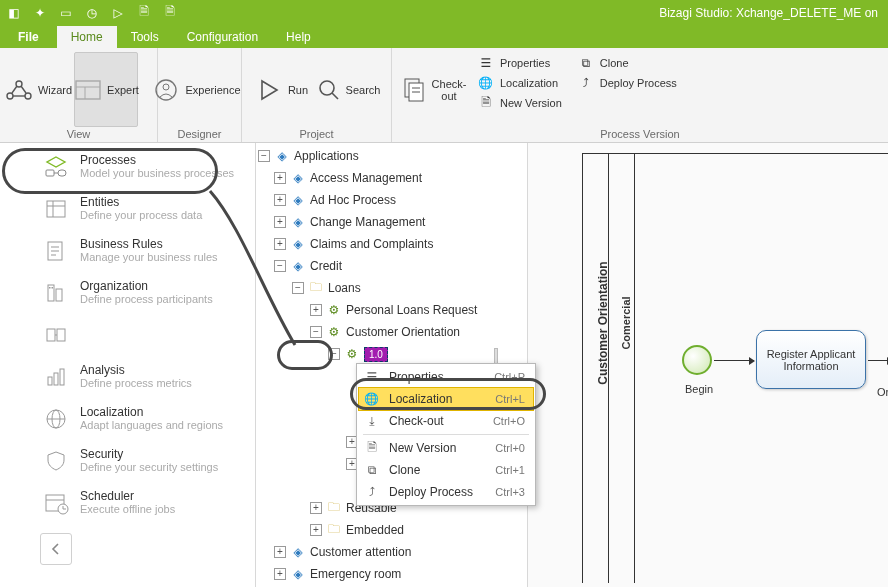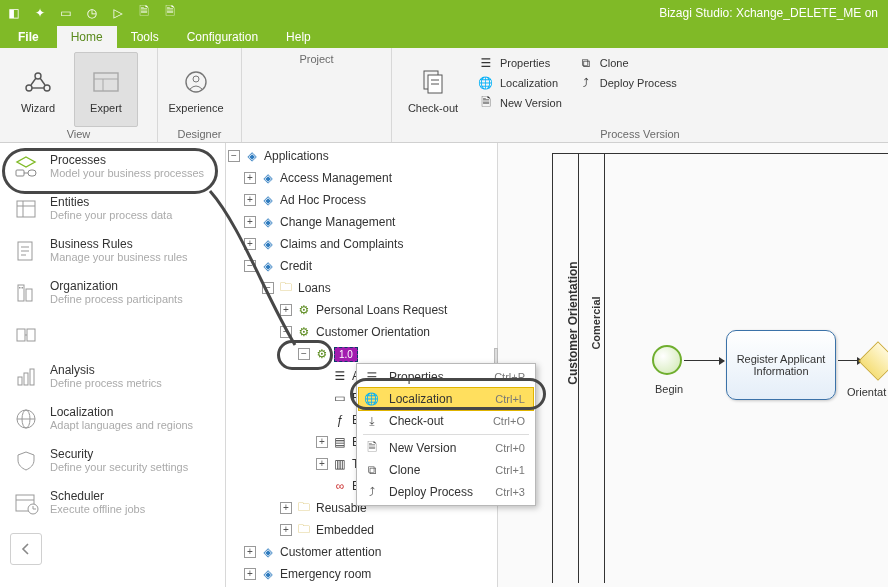--- a/index.html
+++ b/index.html
@@ -11,30 +11,30 @@
   .top-title { position:absolute; left:50%; transform:translateX(-50%); right:auto; color:#fff; font-size:12px; white-space:nowrap; }
   
   .menu-tabs { height:23px; background:#80ba27; display:flex; align-items:flex-end; padding-left:8px; gap:0;}
   .menu-tab { padding:4px 14px 4px; color:#fff; font-size:12px; cursor:pointer;}
   .menu-tab.active { background:#f4f4f4; color:#5a8a1d; }
   .menu-tab.file { color:#fff; font-weight:bold; padding-left:10px; padding-right:18px;}
   
   .ribbon { height:95px; background:#f4f4f4; border-bottom:1px solid #d0d0d0; display:flex; }
   .ribbon-group { border-right:1px solid #d8d8d8; display:flex; flex-direction:column; justify-content:space-between; padding:4px 6px 2px;}
   .ribbon-items { display:flex; gap:4px; flex:1;}
-  .ribbon-btn { width:64px; display:flex; flex-direction:column; align-items:center; justify-content:center; gap:4px; padding:4px 2px; cursor:pointer; border-radius:2px;}
+  .ribbon-btn { width:64px; display:flex; flex-direction:row; align-items:center; justify-content:center; gap:4px; padding:4px 2px; cursor:pointer; border-radius:2px;}
   .ribbon-btn.selected { background:#e0e0e0; border:1px solid #c8c8c8;}
   .ribbon-btn .ico { width:32px; height:32px; display:flex; align-items:center; justify-content:center;}
   .ribbon-btn .lbl { font-size:11px; text-align:center;}
   .ribbon-group-label { text-align:center; font-size:11px; color:#6a6a6a; padding:1px 0 0;}
   .ribbon-small-col { display:flex; flex-direction:column; gap:2px; padding-top:2px;}
   .ribbon-small { display:flex; align-items:center; gap:6px; padding:1px 6px; font-size:11px; cursor:pointer;}
   .ribbon-small .sico { width:16px; height:16px; display:flex; align-items:center; justify-content:center; font-size:12px;}
   
-  .body { display:flex; height:calc(587px - 25px - 23px - 95px);}
+  .body { display:flex; height:calc(587px - 25px - 23px - 95px);margin-left:30px;}
   
   .leftnav { width:226px; border-right:1px solid #d8d8d8; background:#fff; padding-top:4px; position:relative;}
   .nav-item { display:flex; gap:10px; padding:6px 10px 8px 12px; align-items:flex-start; cursor:pointer;}
   .nav-item .nico { width:28px; height:28px; display:flex; align-items:center; justify-content:center; color:#7a7a7a;}
   .nav-item .ntxt { display:flex; flex-direction:column; }
   .nav-item .ntitle { font-size:12px; color:#333;}
   .nav-item .nsub { font-size:11px; color:#aaa;}
   .nav-item.first .nico { color:#80ba27;}
   .nav-back { width:32px; height:32px; margin:8px 0 0 10px; border:1px solid #d0d0d0; border-radius:3px; display:flex; align-items:center; justify-content:center; cursor:pointer; color:#888;}
   
@@ -65,21 +65,21 @@
   
   .canvas { flex:1; background:#fafafa; position:relative; overflow:hidden;}
   .lane-label { position:absolute; left:68px; top:280px; transform:rotate(-90deg); transform-origin:left top; font-size:12px; font-weight:bold; color:#333; width:200px; text-align:center;}
   .lane-title { position:absolute; left:92px; top:280px; transform:rotate(-90deg); transform-origin:left top; font-size:11px; font-weight:bold; color:#333; width:200px; text-align:center;}
   .lane-border { position:absolute; left:54px; top:10px; width:1px; height:430px; background:#333;}
   .lane-border2 { position:absolute; left:80px; top:10px; width:1px; height:430px; background:#333;}
   .lane-border3 { position:absolute; left:106px; top:10px; width:1px; height:430px; background:#333;}
   .lane-top { position:absolute; left:54px; top:10px; width:380px; height:1px; background:#333;}
   .bpmn-start { position:absolute; left:154px; top:202px; width:30px; height:30px; border:2px solid #6fae2e; border-radius:50%; background:radial-gradient(circle at 35% 35%, #fff, #cfe8b0);}
   .bpmn-start-label { position:absolute; left:146px; top:240px; font-size:11px; width:50px; text-align:center;}
-  .bpmn-task { position:absolute; left:228px; top:187px; width:110px; height:70px; border:1px solid #3b72a8; border-radius:10px; background:linear-gradient(#fff,#e4eef8); box-shadow:1px 1px 3px rgba(0,0,0,0.2); display:flex; align-items:center; justify-content:center; text-align:center; font-size:11px; padding:4px;}
+  .bpmn-task { position:absolute; left:228px; top:187px; width:110px; height:59px; border:1px solid #3b72a8; border-radius:10px; background:linear-gradient(#fff,#e4eef8); box-shadow:1px 1px 3px rgba(0,0,0,0.2); display:flex; align-items:center; justify-content:center; text-align:center; font-size:11px; padding:4px;}
   .bpmn-gate { position:absolute; left:366px; top:204px; width:28px; height:28px; background:linear-gradient(#fff8d8,#f5df7a); border:1px solid #caa933; transform:rotate(45deg);}
   .bpmn-gate-label { position:absolute; left:348px; top:243px; font-size:11px; width:70px; text-align:center;}
   .bpmn-arrow { position:absolute; height:1px; background:#333;}
   .bpmn-arrow::after { content:""; position:absolute; right:-1px; top:-3px; border-left:6px solid #333; border-top:4px solid transparent; border-bottom:4px solid transparent;}
   .splitter { position:absolute; left:493px; top:148px; width:6px; bottom:0; cursor:col-resize; display:flex; align-items:center; justify-content:center;}
   .splitter-grip { width:4px; height:40px; background:#ddd; border:1px solid #bbb;}
 </style>
 </head>
 <body>
 
@@ -146,20 +146,39 @@
               <path d="M9 20 Q15 14 21 20" fill="none" stroke="#777"></path>
             </svg>
         </div>
         <div class="lbl">Experience</div>
       </div>
     </div>
     <div class="ribbon-group-label">Designer</div>
   </div>
 
   <div class="ribbon-group" style="width:150px">
+    <div class="ribbon-items">
+      <div class="ribbon-btn">
+        <div class="ico">
+          <svg width="26" height="26" viewBox="0 0 26 26">
+              <polygon points="7,4 22,13 7,22" fill="none" stroke="#555" stroke-width="1.6"></polygon>
+            </svg>
+        </div>
+        <div class="lbl">Run</div>
+      </div>
+      <div class="ribbon-btn">
+        <div class="ico">
+          <svg width="26" height="26" viewBox="0 0 26 26">
+              <circle cx="11" cy="11" r="7" fill="none" stroke="#555" stroke-width="1.6"></circle>
+              <line x1="16" y1="16" x2="22" y2="22" stroke="#555" stroke-width="1.6"></line>
+            </svg>
+        </div>
+        <div class="lbl">Search</div>
+      </div>
+    </div>
     <div class="ribbon-group-label">Project</div>
   </div>
 
   <div class="ribbon-group" style="flex:1; border-right:none;">
     <div class="ribbon-items">
       <div class="ribbon-btn" style="width:70px">
         <div class="ico">
           <svg width="28" height="28" viewBox="0 0 28 28">
               <rect x="5" y="3" width="14" height="18" fill="none" stroke="#555"></rect>
               <rect x="9" y="7" width="14" height="18" fill="#fff" stroke="#555"></rect>

